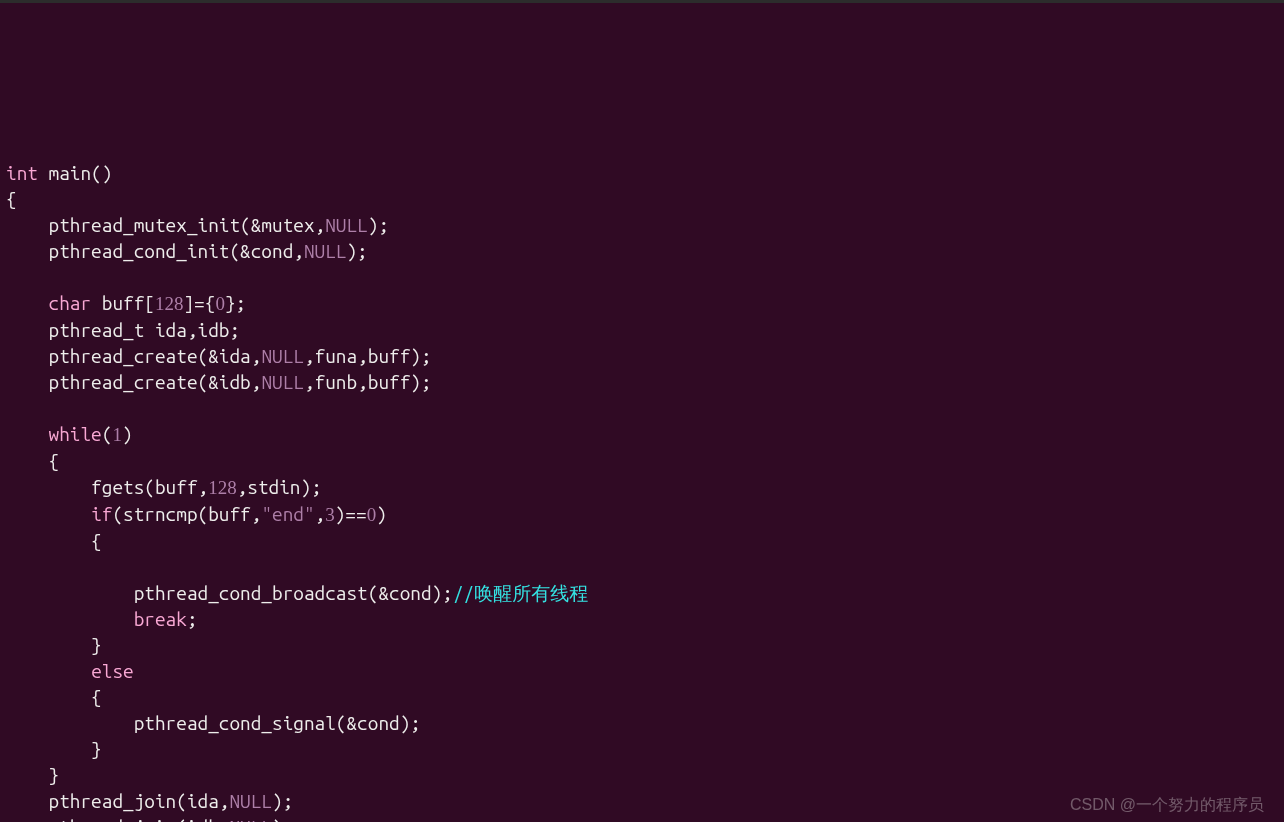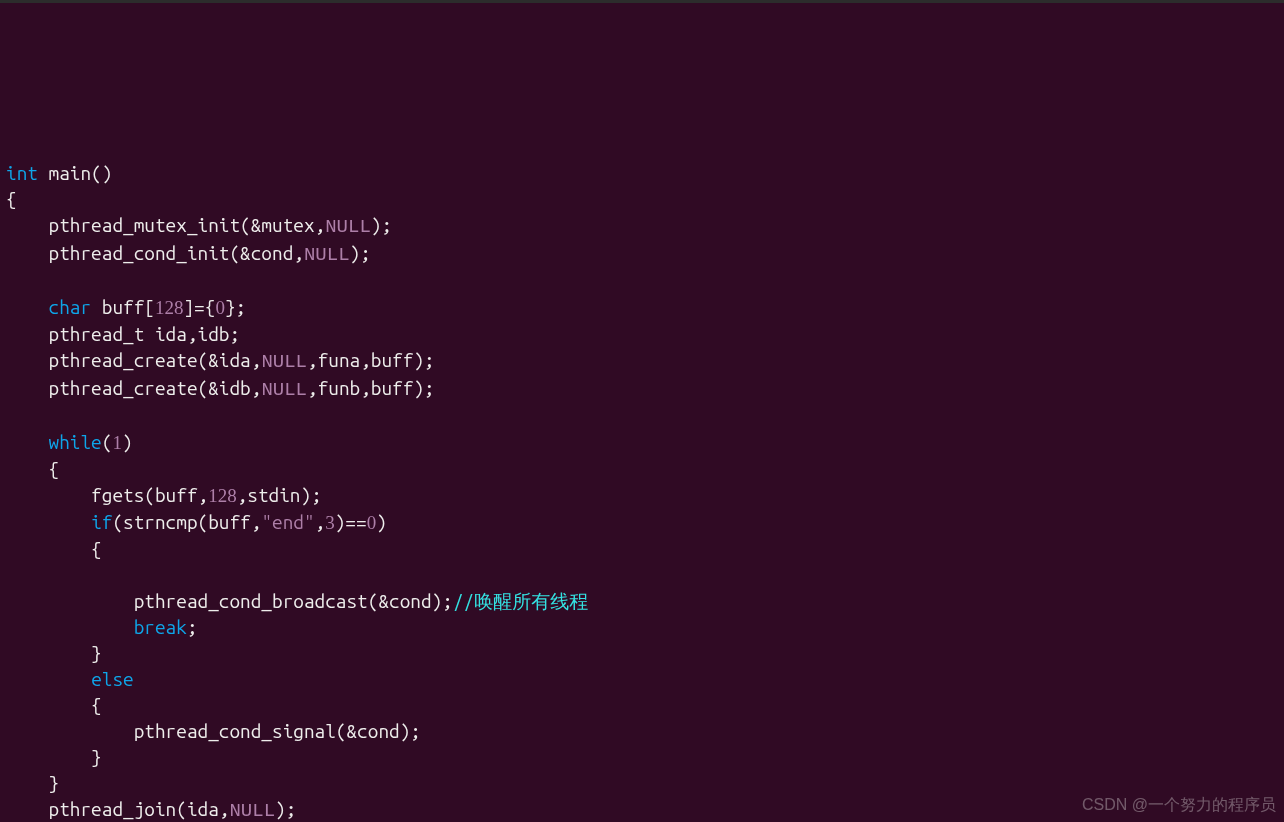--- a/index.html
+++ b/index.html
@@ -9,28 +9,28 @@
     height: 822px;
     font-family: 'Ubuntu Mono', 'DejaVu Sans Mono', Consolas, monospace;
     font-size: 19px;
     line-height: 26px;
     color: #eeeeec;
     padding: 4px 6px;
     overflow: hidden;
     position: relative;
     white-space: pre;
   }
-  .kw   { color: #0ea5e9; }       
+  .kw   { color: #f9a8d4; }       
   .num  { color: #ad7fa8; font-family: Liberation Serif, serif; }       
-  .null { color: #ad7fa8; font-family: Liberation Mono, monospace; }       
+  .null { color: #ad7fa8; }       
   .str  { color: #ad7fa8; }       
   .cmt  { color: #34e2e2; }       
   .watermark {
     position: absolute;
-    right: 8px;
+    right: 20px;
     bottom: 4px;
     color: rgba(238,238,236,0.35);
     font-size: 16px;
     font-family: sans-serif;
     white-space: nowrap;
   }
   .top-bar {
     position: absolute;
     top: 0; left: 0; right: 0;
     height: 3px;

